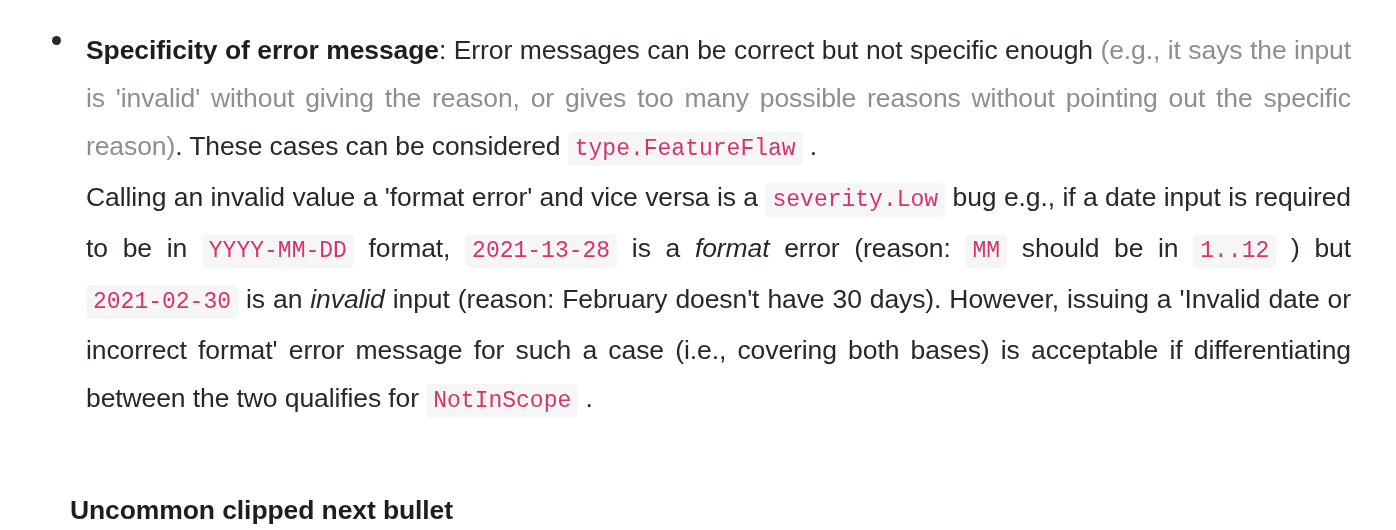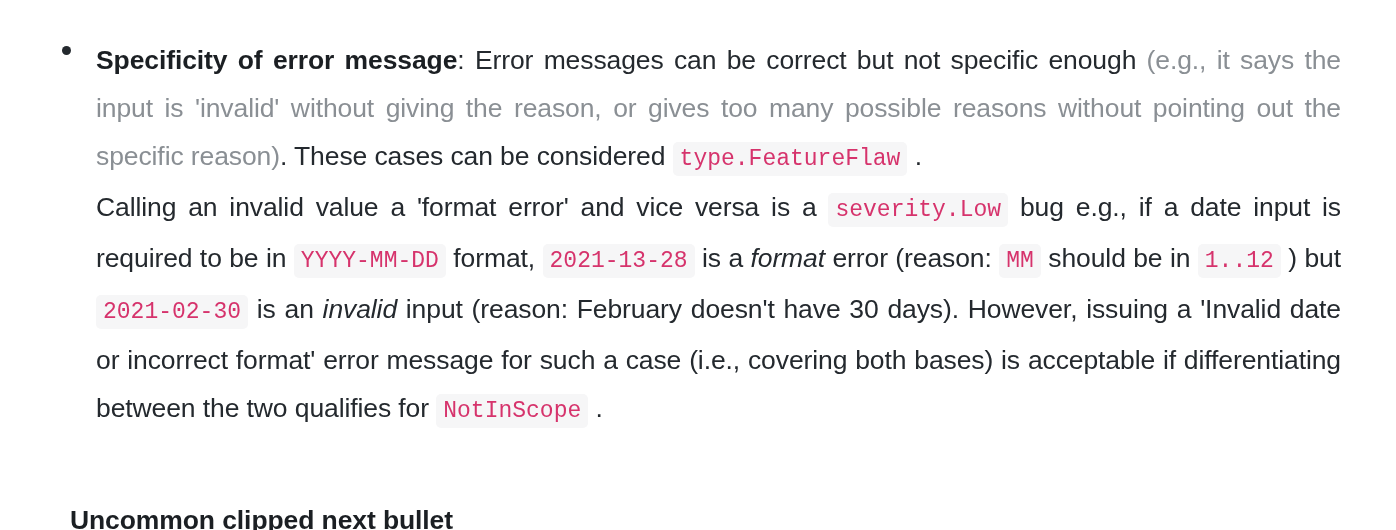--- a/index.html
+++ b/index.html
@@ -18,21 +18,21 @@
   .page {
     position: relative;
     width: 1396px;
     height: 530px;
     background: #ffffff;
     box-sizing: border-box;
     padding: 0;
   }
 
   .bullet-list {
-    margin: 14px;
+    margin: 4px;
     padding: 12px;
     list-style: none;
   }
 
   .list-item {
     position: relative;
     padding-left: 70px;
     padding-right: 29px;
     box-sizing: border-box;
   }

